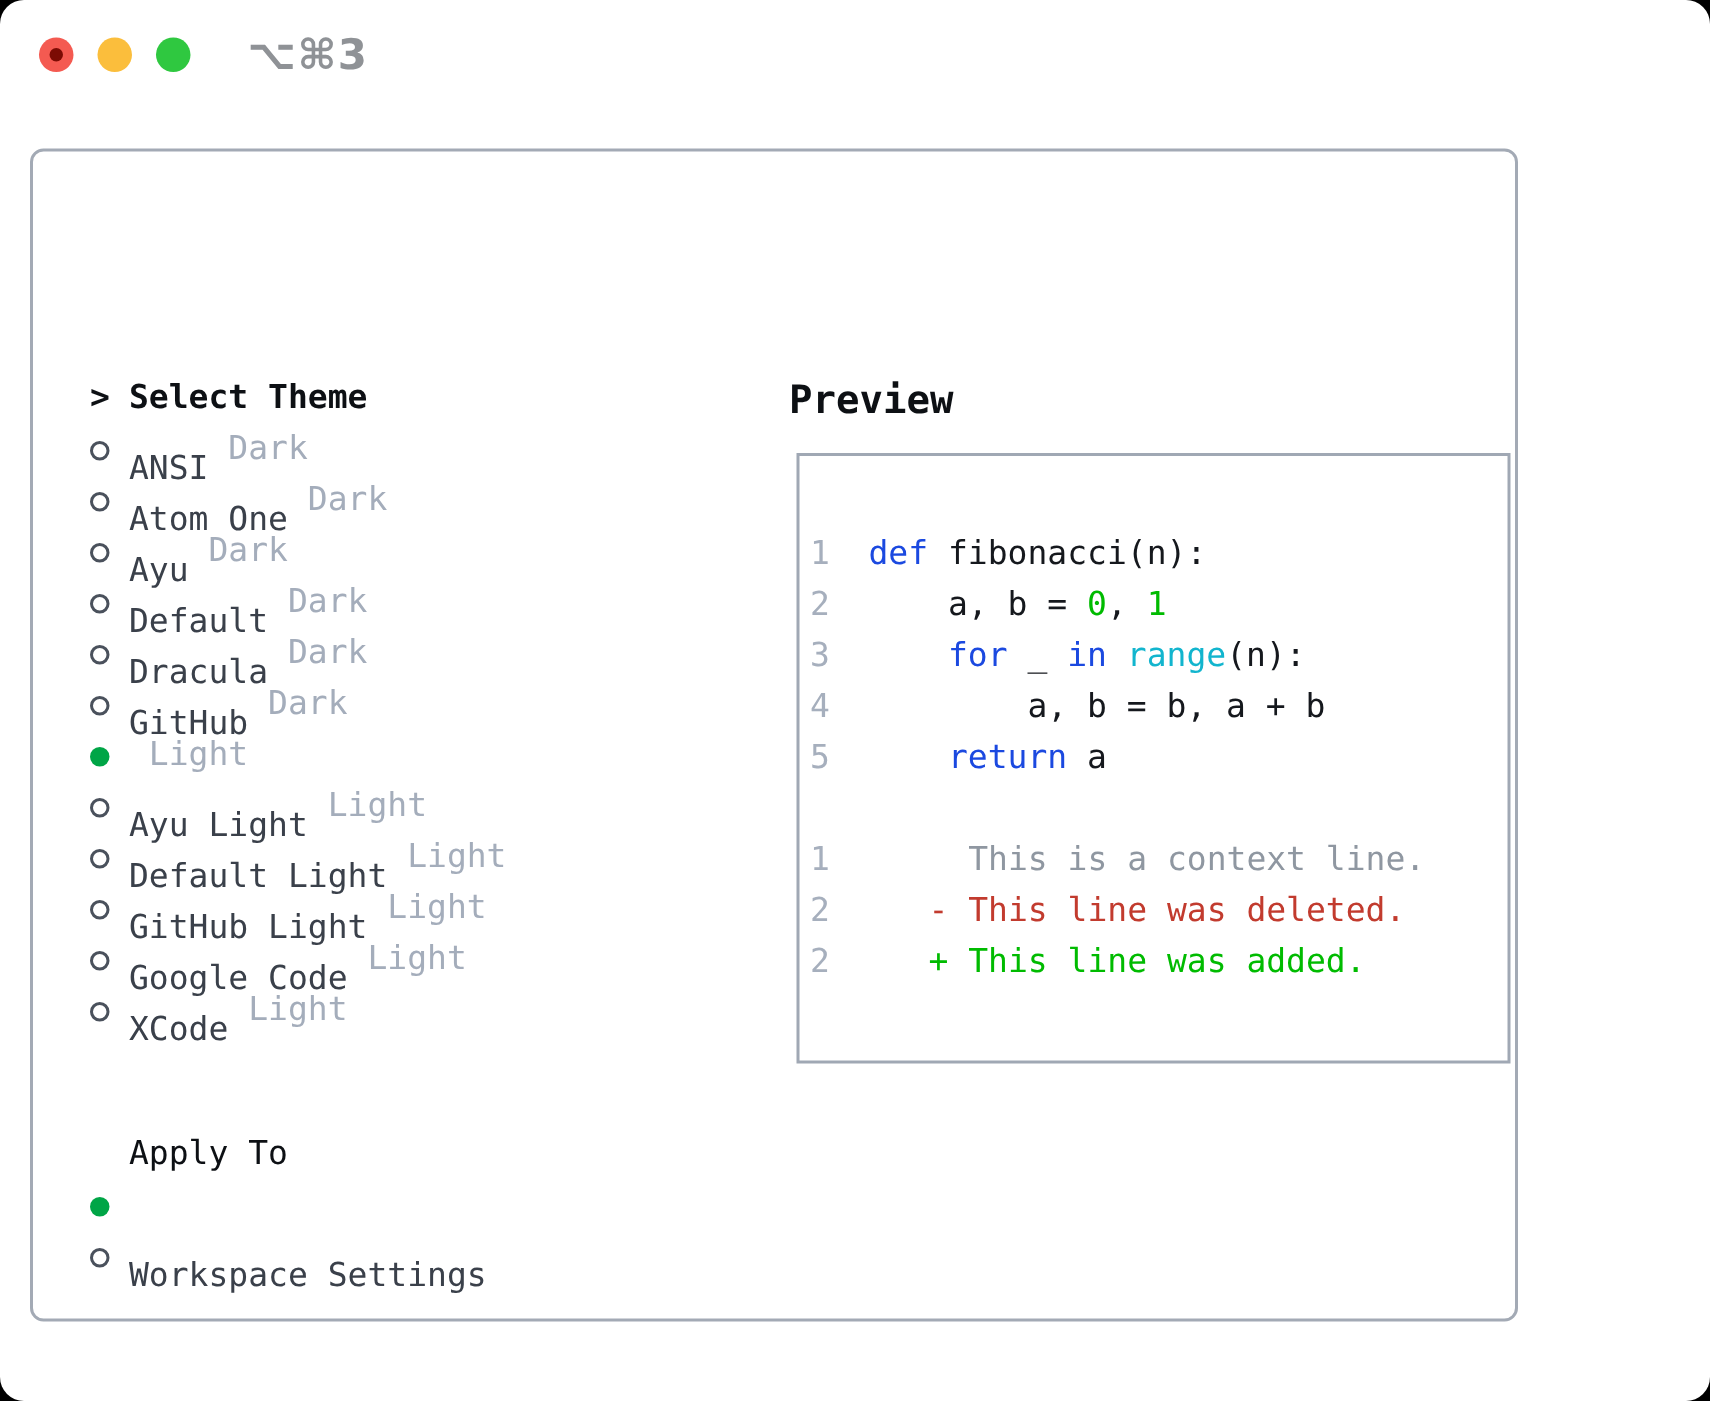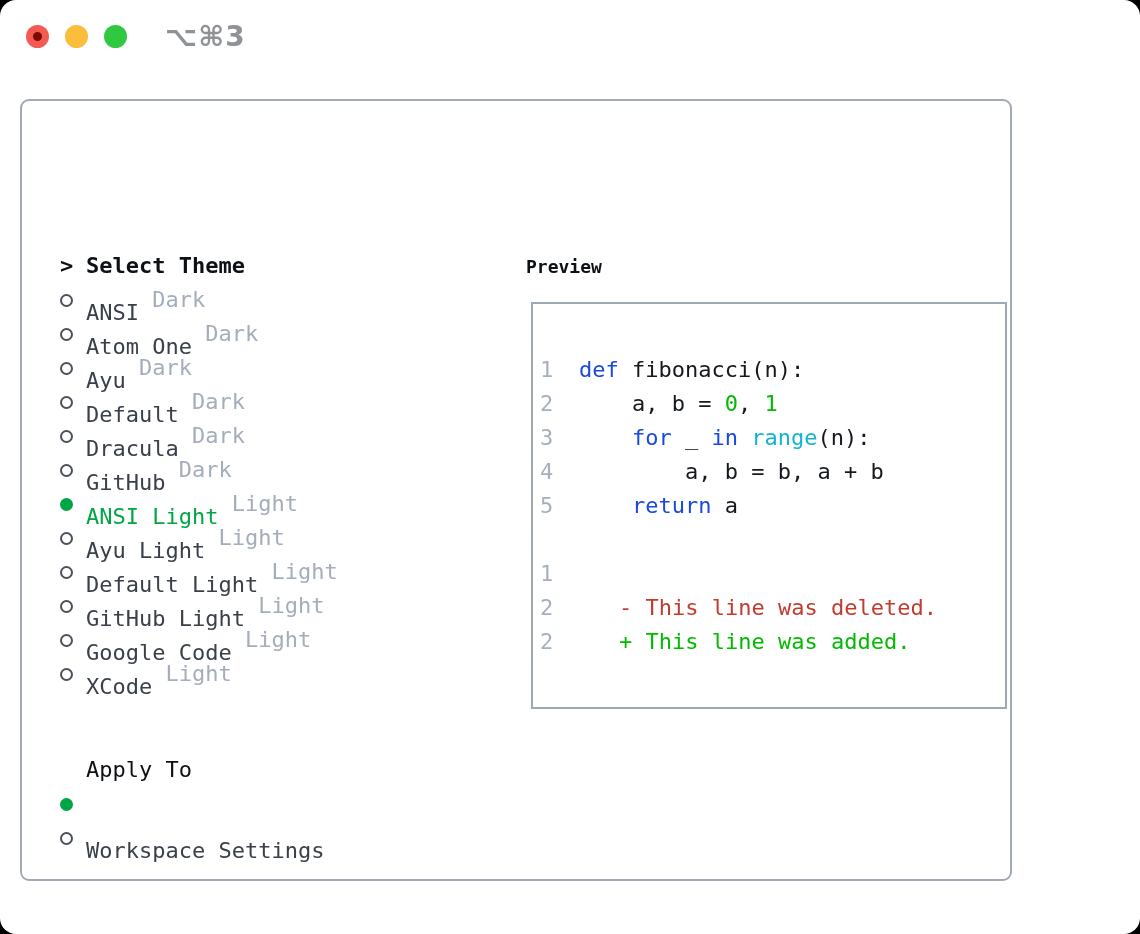--- a/index.html
+++ b/index.html
@@ -31,21 +31,21 @@
   .name.sel{color:var(--c-green);}
   .badge{color:var(--c-gray);}
   
   #theme-list{position:absolute;left:38px;top:148px;}
   #apply-block{position:absolute;left:38px;top:624px;}
   #apply-block .hdr-row{padding-left:26px;color:var(--c-black);margin-top:28px;}
   #hint{position:absolute;left:38px;top:760px;font-size:22px;line-height:34px;
     color:var(--c-gray);white-space:pre;}
   
   #preview-title{position:absolute;left:504px;top:149px;height:34px;line-height:34px;
-    font-size:18px;font-weight:bold;color:var(--c-black);}
+    font-size:26px;font-weight:bold;color:var(--c-black);}
   #preview-box{position:absolute;left:509px;top:201px;width:476px;height:407px;
     box-sizing:border-box;border:2px solid var(--c-border2);background:#fff;}
   #code-block{position:absolute;left:7px;top:49px;}
   #diff-block{position:absolute;left:7px;top:253px;}
   .ln{width:13px;flex:none;text-align:right;color:var(--c-lineno);}
   .codetext{margin-left:26px;white-space:pre;color:var(--c-code);}
   .difftext{margin-left:66px;white-space:pre;}
   .tk-kw{color:var(--c-kw);}
   .tk-fn{color:var(--c-fn);}
   .tk-num{color:var(--c-num);}
@@ -73,21 +73,21 @@
         <span class="marker hdr">&gt;</span>
         <span>Select Theme</span>
       </div>
 
     <div class="row"><span class="marker"><span class="circle"></span></span><span class="name">ANSI</span><span class="badge"> Dark</span></div>
         <div class="row"><span class="marker"><span class="circle"></span></span><span class="name">Atom One</span><span class="badge"> Dark</span></div>
         <div class="row"><span class="marker"><span class="circle"></span></span><span class="name">Ayu</span><span class="badge"> Dark</span></div>
         <div class="row"><span class="marker"><span class="circle"></span></span><span class="name">Default</span><span class="badge"> Dark</span></div>
         <div class="row"><span class="marker"><span class="circle"></span></span><span class="name">Dracula</span><span class="badge"> Dark</span></div>
         <div class="row"><span class="marker"><span class="circle"></span></span><span class="name">GitHub</span><span class="badge"> Dark</span></div>
-        <div class="row"><span class="marker"><span class="circle sel"></span></span><span class="name sel">ANSI Light</span><span class="badge"> Light</span></div>
+        <div class="row"><span class="marker"><span class="circle sel"></span></span><span class="badge"> Light</span></div>
         <div class="row"><span class="marker"><span class="circle"></span></span><span class="name">Ayu Light</span><span class="badge"> Light</span></div>
         <div class="row"><span class="marker"><span class="circle"></span></span><span class="name">Default Light</span><span class="badge"> Light</span></div>
         <div class="row"><span class="marker"><span class="circle"></span></span><span class="name">GitHub Light</span><span class="badge"> Light</span></div>
         <div class="row"><span class="marker"><span class="circle"></span></span><span class="name">Google Code</span><span class="badge"> Light</span></div>
         <div class="row"><span class="marker"><span class="circle"></span></span><span class="name">XCode</span><span class="badge"> Light</span></div>
       </div>
 
     <div id="apply-block">
       <div class="row hdr-row">
         <span>Apply To</span>
@@ -105,20 +105,20 @@
     <div id="preview-title">Preview</div>
     <div id="preview-box">
       <div id="code-block">
           <div class="row"><span class="ln">1</span><span class="codetext"><span class="tk-kw">def</span><span class="tk-pl"> fibonacci(n):</span></span></div>
           <div class="row"><span class="ln">2</span><span class="codetext"><span class="tk-pl">    a, b = </span><span class="tk-num">0</span><span class="tk-pl">, </span><span class="tk-num">1</span></span></div>
           <div class="row"><span class="ln">3</span><span class="codetext"><span class="tk-pl">    </span><span class="tk-kw">for</span><span class="tk-pl"> _ </span><span class="tk-kw">in</span><span class="tk-pl"> </span><span class="tk-fn">range</span><span class="tk-pl">(n):</span></span></div>
           <div class="row"><span class="ln">4</span><span class="codetext"><span class="tk-pl">        a, b = b, a + b</span></span></div>
           <div class="row"><span class="ln">5</span><span class="codetext"><span class="tk-pl">    </span><span class="tk-kw">return</span><span class="tk-pl"> a</span></span></div>
         </div>
       <div id="diff-block">
-          <div class="row"><span class="ln">1</span></div>
+          <div class="row"><span class="ln">1</span><span class="difftext kind-context">  This is a context line.</span></div>
           <div class="row"><span class="ln">2</span><span class="difftext kind-deleted">- This line was deleted.</span></div>
           <div class="row"><span class="ln">2</span><span class="difftext kind-added">+ This line was added.</span></div>
         </div>
     </div>
 
   </div>
 </div>
 
 </body></html>

